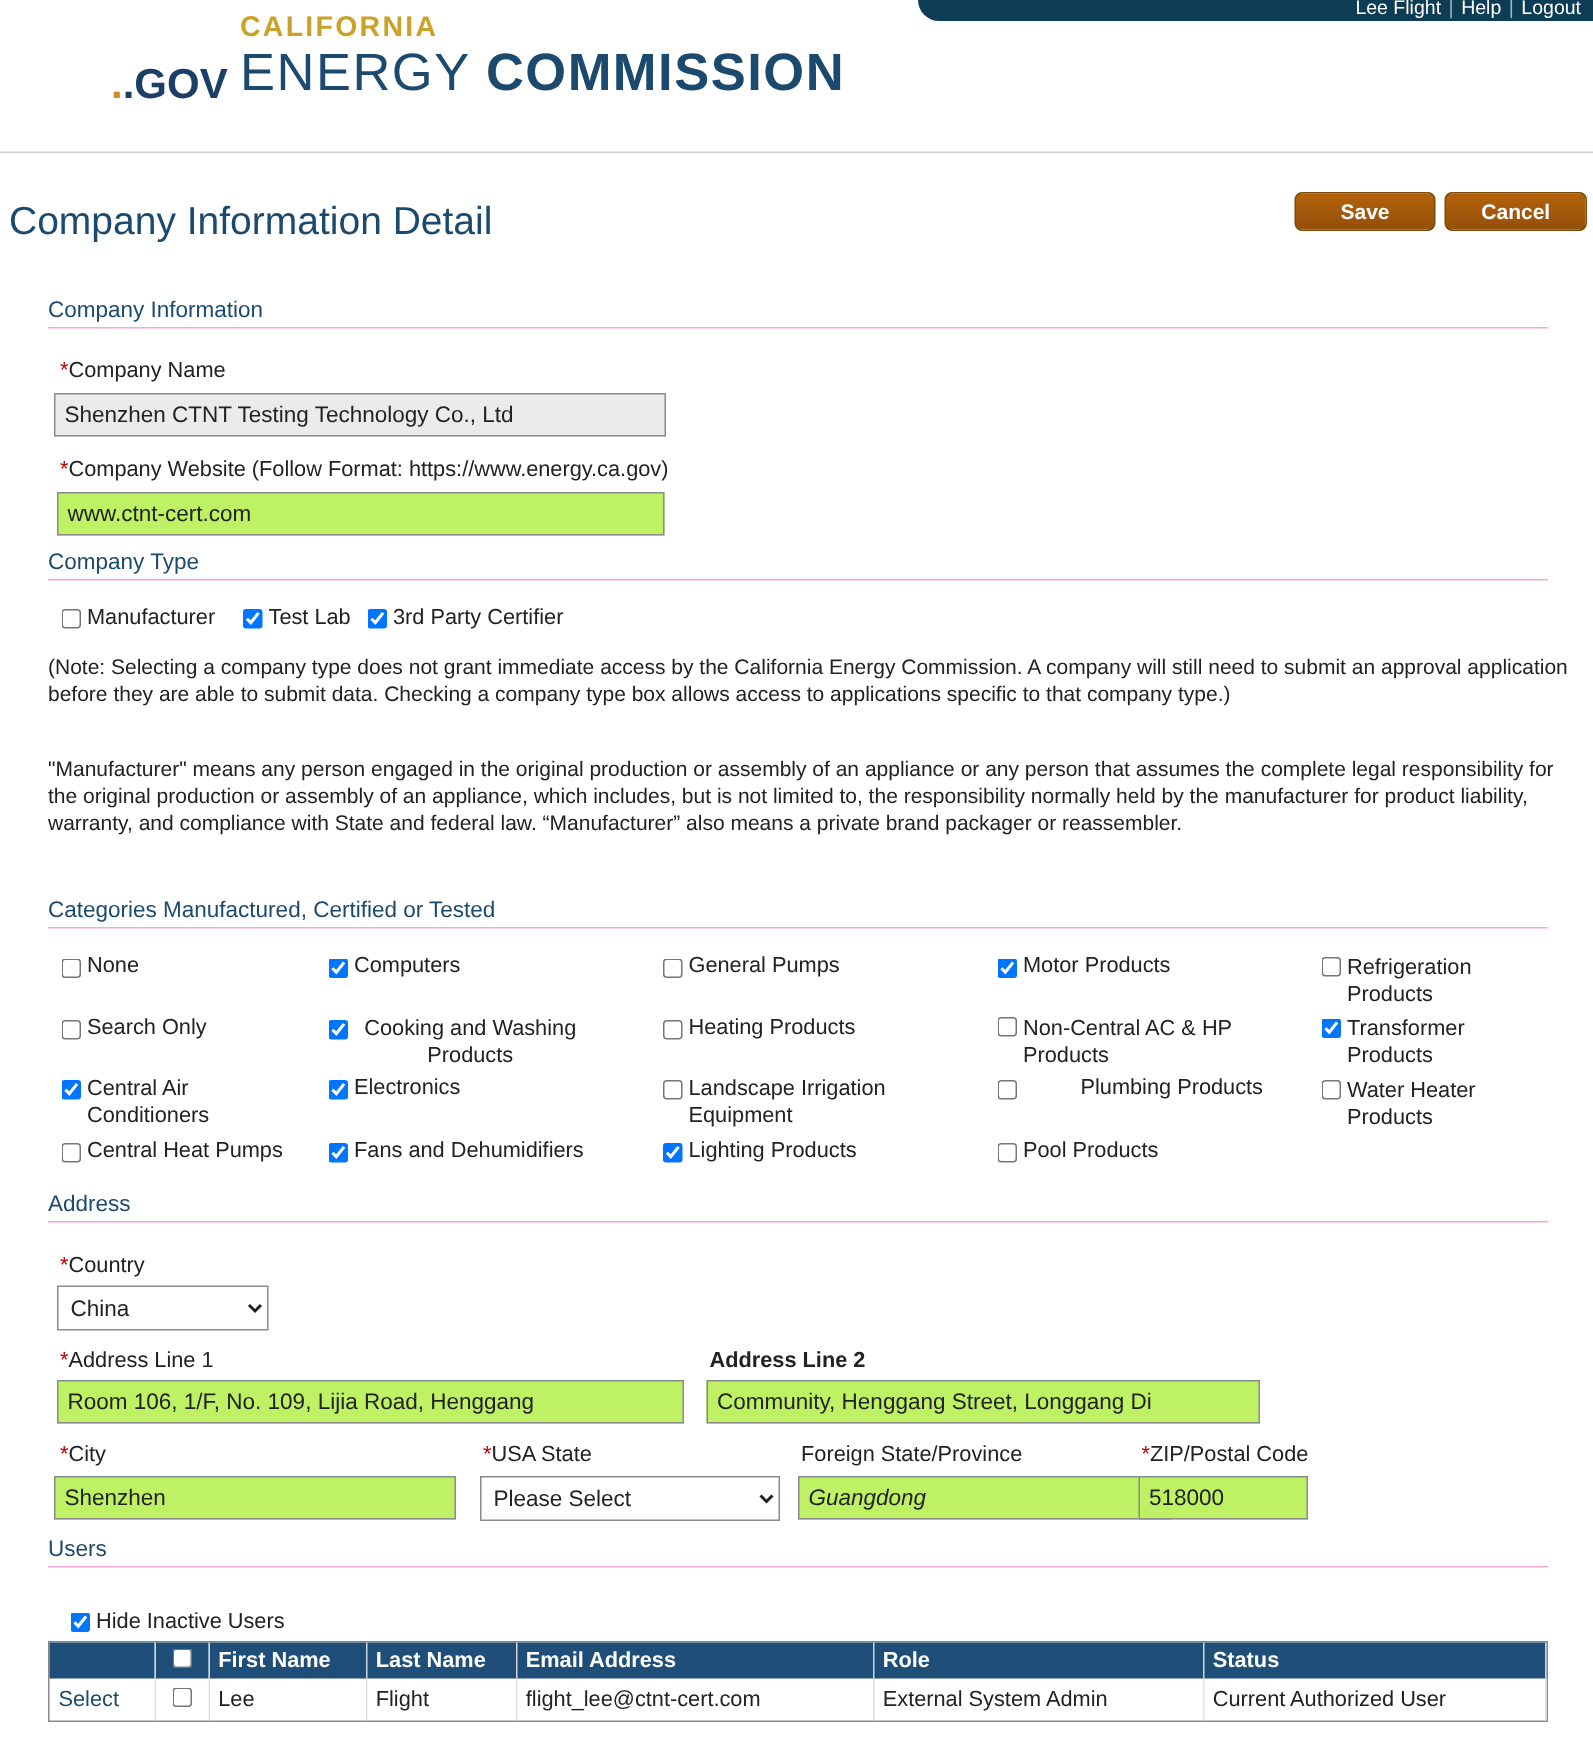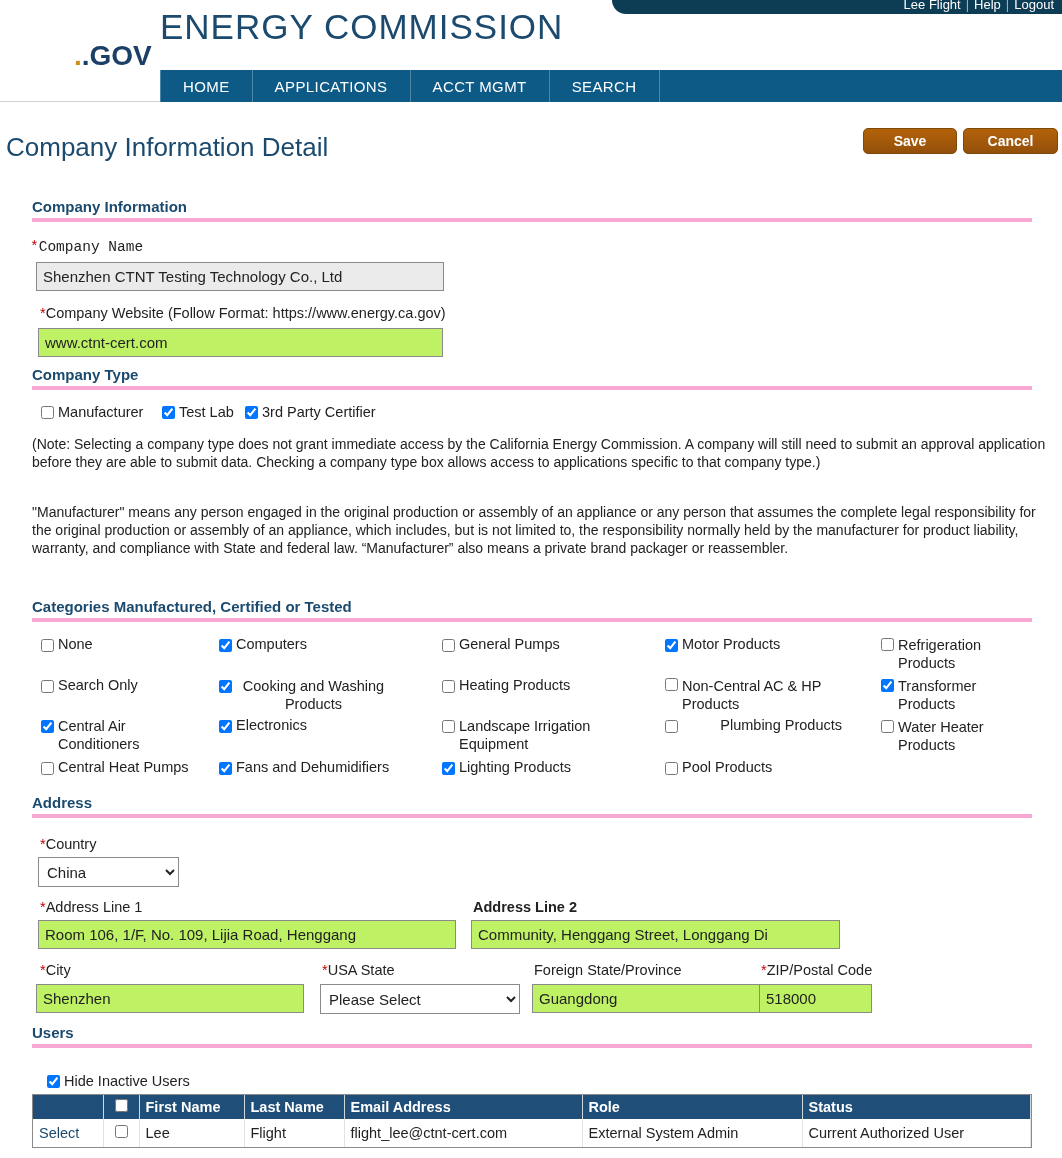--- a/index.html
+++ b/index.html
@@ -59,21 +59,21 @@
     color: #c9a227; font-weight: bold;
     font-family: "Liberation Sans", sans-serif;
   }
   .cec-title .line2 {
     font-size: 35px; letter-spacing: 1px;
     color: #1b4a6e;
     font-family: "Liberation Sans", sans-serif;
     line-height: 38px;
   }
   .cec-title .line2 .thin { font-weight: normal; }
-  .cec-title .line2 .bold { font-weight: normal; text-align: center; }
+  .cec-title .line2 .bold { font-weight: bold; text-align: center; }
 
   
   .nav {
     position: absolute; left: 160px; top: 70px;
     width: 902px; height: 32px;
     background: #0d5a86;
     display: flex; align-items: stretch;
   }
   .nav .navitem {
     color: #ffffff;
@@ -104,22 +104,22 @@
     display: flex; align-items: center; justify-content: center;
     cursor: pointer;
   }
   .btn-save { left: 863px; width: 94px; }
   .btn-cancel { left: 963px; width: 95px; }
 
   
   .section {
     position: absolute;
     left: 32px; width: 1000px;
-    font-size: 15px; font-weight: bold; color: #1b4a6e;
-    border-bottom: 4px solid #f9a8d4;
+    font-size: 15px; font-weight: normal; color: #1b4a6e;
+    border-bottom: 1px solid #f9a8d4;
     padding-bottom: 3px;
   }
 
   .lbl {
     position: absolute;
     font-size: 14.5px;
     color: #222;
   }
   .req { color: #c00000; }
 
@@ -177,39 +177,33 @@
   <div class="topbar-dark"></div>
   <div class="topbar-links">
     <span>Lee Flight</span><span class="sep">|</span><span>Help</span><span class="sep">|</span><span>Logout</span>
   </div>
 
   <div class="ca-logo">
     <div class="gov-text"><span class="gov-dot">.</span><span>.GOV</span></div>
   </div>
 
   <div class="cec-title">
+    <div class="line1">CALIFORNIA</div>
     <div class="line2"><span class="thin">ENERGY</span> <span class="bold">COMMISSION</span></div>
   </div>
 
-  <div class="nav">
-    <div class="navitem">HOME</div>
-    <div class="navitem">APPLICATIONS</div>
-    <div class="navitem">ACCT MGMT</div>
-    <div class="navitem">SEARCH</div>
-    <div class="nav-fill"></div>
-  </div>
 </div>
 
 <div class="page-title">Company Information Detail</div>
 <div class="btn btn-save">Save</div>
 <div class="btn btn-cancel">Cancel</div>
 
 <div class="section" style="top:198px;">Company Information</div>
 
-<div class="lbl" style="left:30px; top:239px;font-family:Liberation Mono, monospace;"><span class="req">*</span><span>Company Name</span></div>
+<div class="lbl" style="left:40px; top:239px;"><span class="req">*</span><span>Company Name</span></div>
 <input class="input readonly" style="left: 36px; top: 262px; width: 408px;" readonly="" value="Shenzhen CTNT Testing Technology Co., Ltd">
 
 <div class="lbl" style="left:40px; top:305px;"><span class="req">*</span><span>Company Website (Follow Format: https://www.energy.ca.gov)</span></div>
 <input class="input" style="left: 38px; top: 328px; width: 405px;" value="www.ctnt-cert.com">
 
 <div class="section" style="top:366px;">Company Type</div>
 
 <input type="checkbox" class="chk" style="left: 41px; top: 406px;">
 <span class="chktext" style="left:58px; top:404px;">Manufacturer</span>
 
@@ -296,21 +290,21 @@
 
 <div class="lbl" style="left:40px; top:962px;"><span class="req">*</span><span>City</span></div>
 <input class="input" style="left: 36px; top: 984px; width: 268px;" value="Shenzhen">
 
 <div class="lbl" style="left:322px; top:962px;"><span class="req">*</span><span>USA State</span></div>
 <select class="input" style="left:320px; top:984px; width:200px;">
   <option>Please Select</option>
 </select>
 
 <div class="lbl" style="left:534px; top:962px;">Foreign State/Province</div>
-<input class="input" style="left: 532px; top: 984px; width: 249px;" value="Guangdong">
+<input class="input" style="left: 532px; top: 984px; width: 249px; font-style: italic;" value="Guangdong">
 
 <div class="lbl" style="left:761px; top:962px;"><span class="req">*</span><span>ZIP/Postal Code</span></div>
 <input class="input" style="left: 759px; top: 984px; width: 113px;" value="518000">
 
 <div class="section" style="top:1024px;">Users</div>
 
 <input type="checkbox" class="chk" style="left: 47px; top: 1075px;" checked="">
 <span class="chktext" style="left:64px; top:1073px;">Hide Inactive Users</span>
 
 <div class="tbl-wrap">

